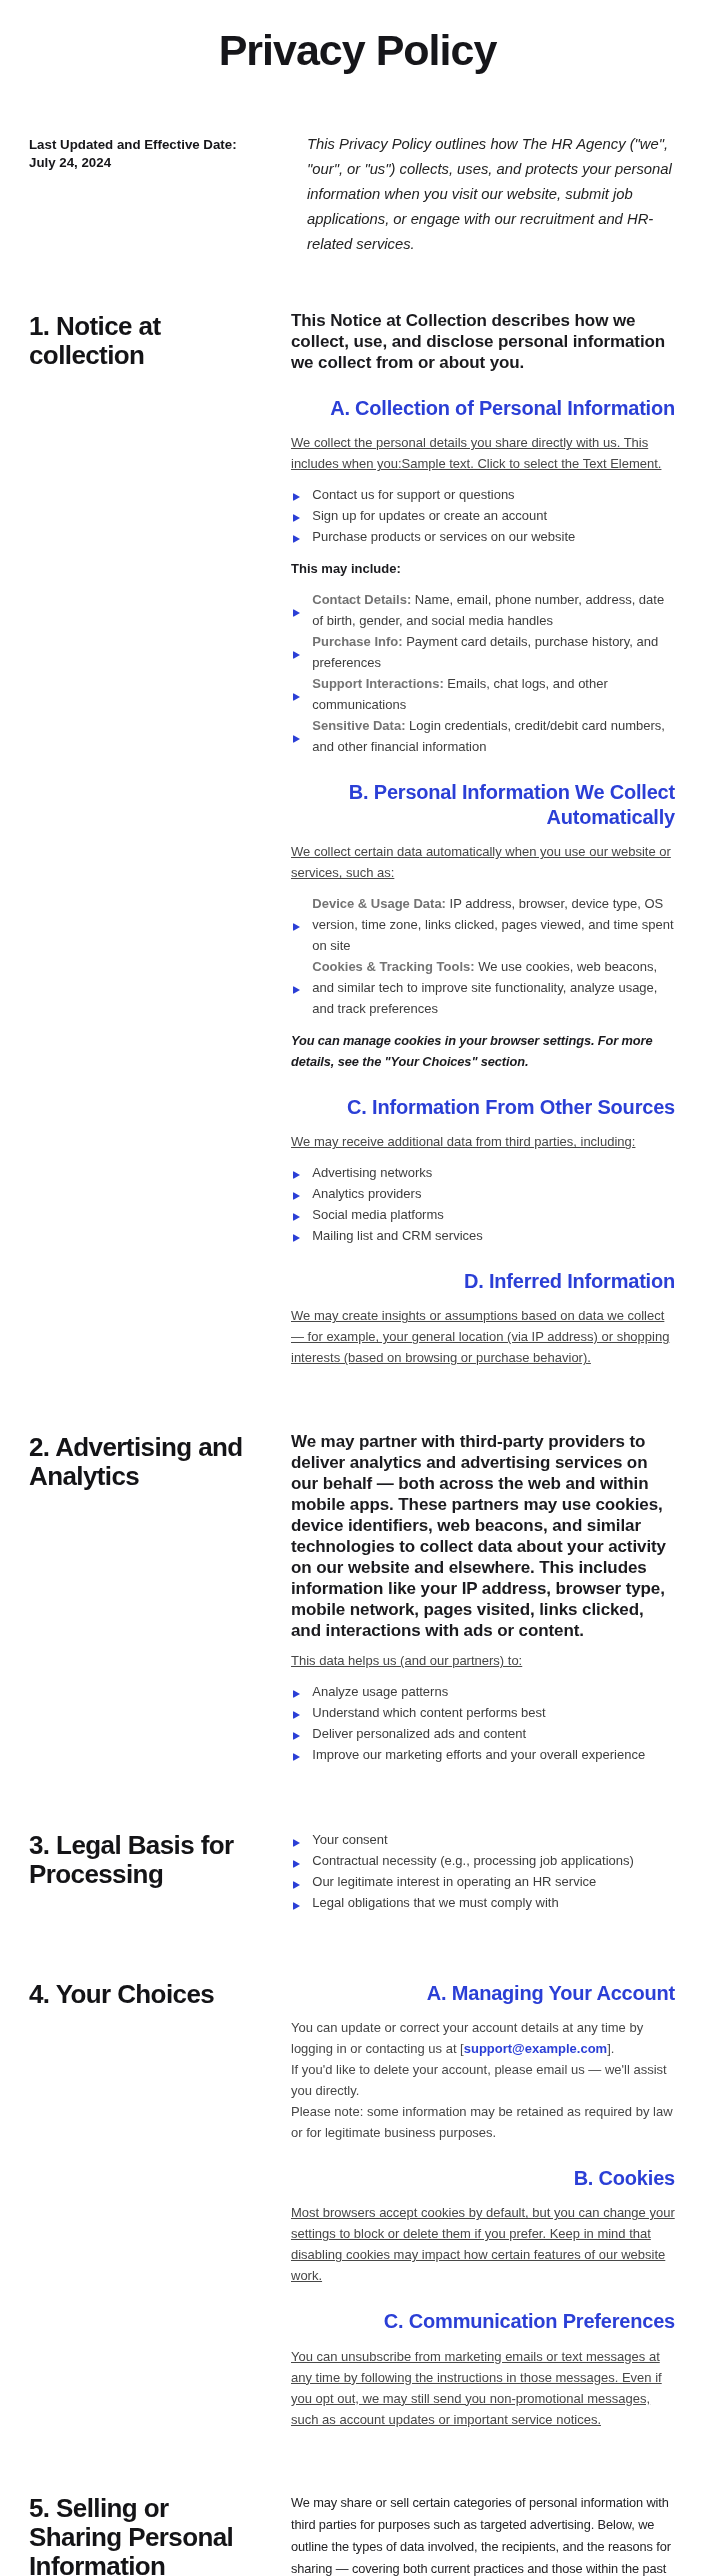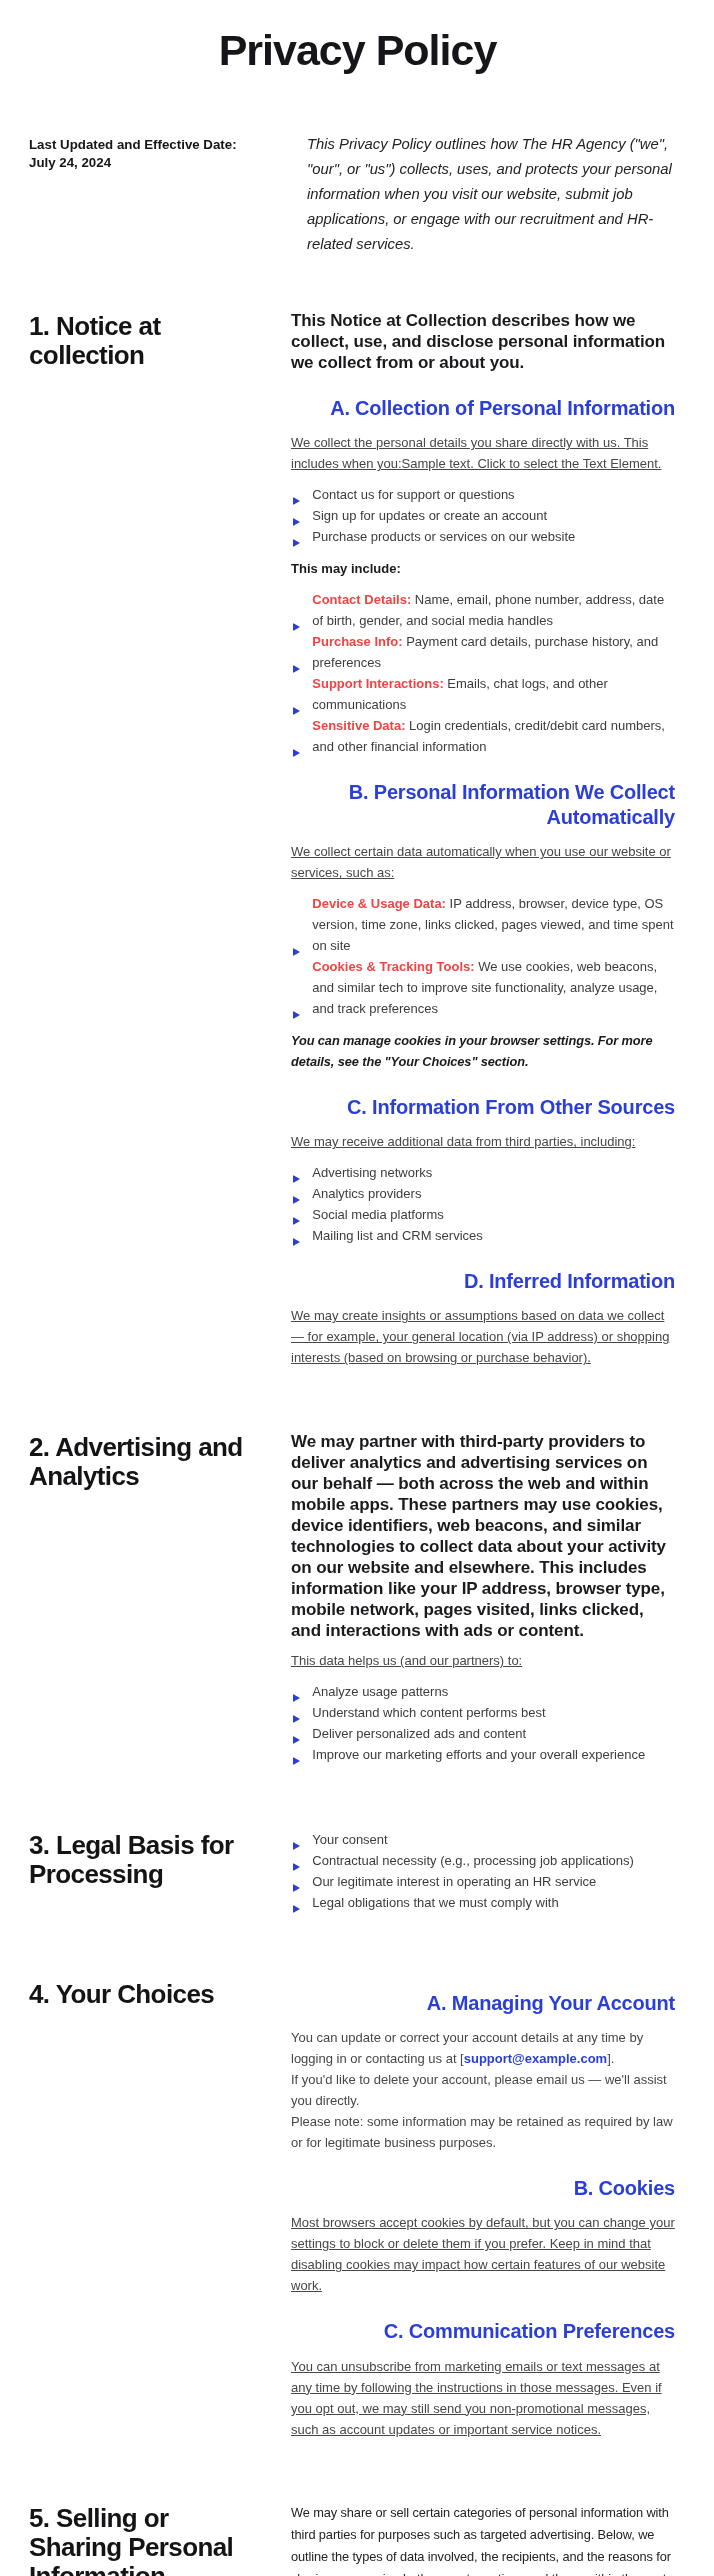--- a/index.html
+++ b/index.html
@@ -35,38 +35,38 @@
   }
 
   .col > * { margin-bottom:9.5px; }
   .lead {
     font-size:17px; font-weight:700; color:#1b1b1f; line-height:21px; letter-spacing:-0.1px;
   }
   h3.sub-head {
     font-size:20px; font-weight:700; line-height:25px; letter-spacing:-0.2px;
     margin:23px 0 11.4px 0; color:#2b3fd6;text-align:right;
   }
-  h3.sub-head:first-child { margin-top:13px; }
+  h3.sub-head:first-child { margin-top:3px; }
   .body-p {
     font-size:13px; font-weight:400; color:#474747; line-height:21px;text-decoration:underline;
   }
   .bold-label { font-size:13px; font-weight:700; color:#1b1b1f; line-height:21px; margin-top:11.4px; }
   .bullets { list-style:none; margin-bottom:11.4px; }
   .bullets li {
-    display:flex; align-items:flex-end; line-height:21px;
+    display:flex; align-items:center; line-height:21px;
     font-size:13px; color:#3d3d3d; padding:0;
   }
   .tri {
     flex:0 0 auto; width:0; height:0; margin:5.7px 12.4px 0 1.9px;
     border-left:7.6px solid #2b3fd6;
     border-top:4.8px solid transparent;
     border-bottom:4.8px solid transparent;
     border-radius:1px;
   }
-  .bullets b { color:#ef4444; font-weight:700; }
+  .bullets b { color:#737373; font-weight:700; }
   .note-italic {
     font-style:italic; font-weight:700; font-size:12.8px; line-height:21px;
     color:#1b1b1f; margin-top:11.4px; letter-spacing:-0.1px;
   }
   .narrow-p {
     font-size:12.8px; font-weight:500; color:#232326; line-height:22px; letter-spacing:-0.1px;
     margin-bottom:13.3px;
   }
   .line { font-size:13px; font-weight:400; color:#474747; line-height:21px; }
   a.email-link { color:#2b3fd6; font-weight:700; text-decoration:none; }

